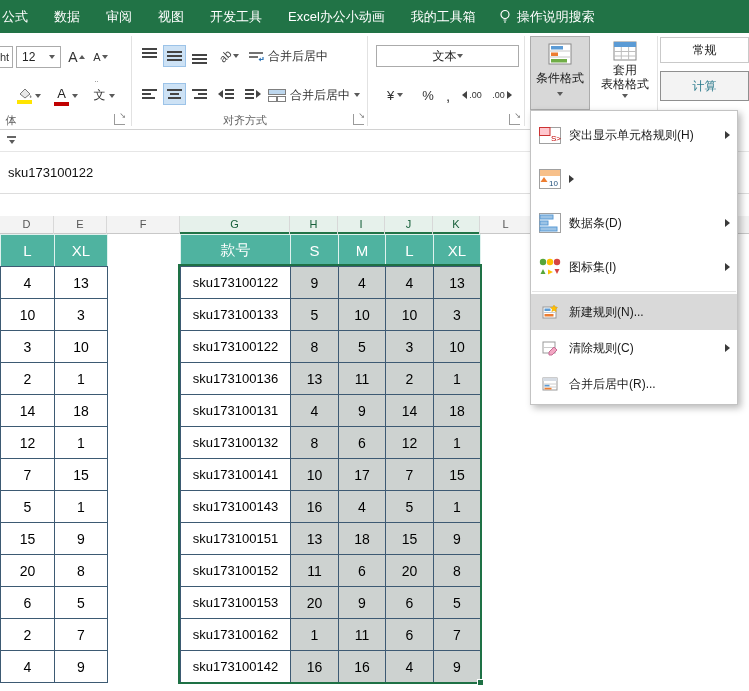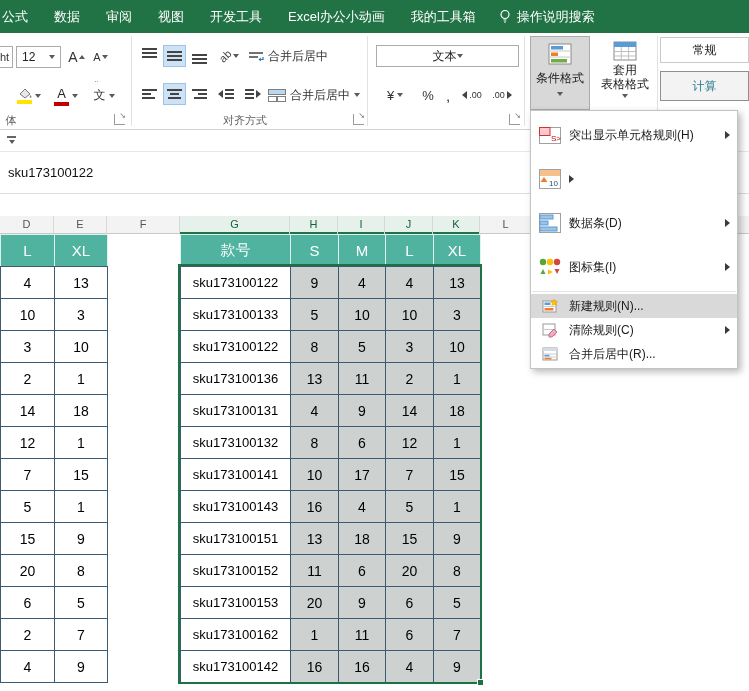--- a/index.html
+++ b/index.html
@@ -125,21 +125,21 @@
   #sel-border { position:absolute; left:178px; top:264px; width:304px; height:420px;
                 border:2px solid #1E7145; pointer-events:none; z-index:5; }
   #fill-handle { position:absolute; left:477px; top:679px; width:7px; height:7px;
                  background:#1E7145; border:1px solid #fff; z-index:6; }
 
   
   #cf-menu { position:absolute; left:530px; top:110px; width:208px; background:#fff;
              border:1px solid #C3C3C3; box-shadow:3px 3px 7px rgba(0,0,0,.28);
              z-index:20; padding:2px 0; }
   .menu-item { display:flex; align-items:center; height:44px; }
-  .menu-item.small { height:24px; }
+  .menu-item.small { height:36px; }
   .menu-item.hl { background:#D9D9D9; }
   .mi-icon { width:38px; display:flex; justify-content:center; align-items:center; }
   .mi-label { flex:1; font-size:12px; color:#1a1a1a; }
   .mi-arrow { margin-right:7px; width:0; height:0; border-left:5px solid #3a3a3a;
               border-top:4px solid transparent; border-bottom:4px solid transparent; }
   .mi-noarrow { width:12px; }
   .menu-sep { height:1px; background:#E4E4E4; margin:2px 1px; }
 </style>
 </head>
 <body>

